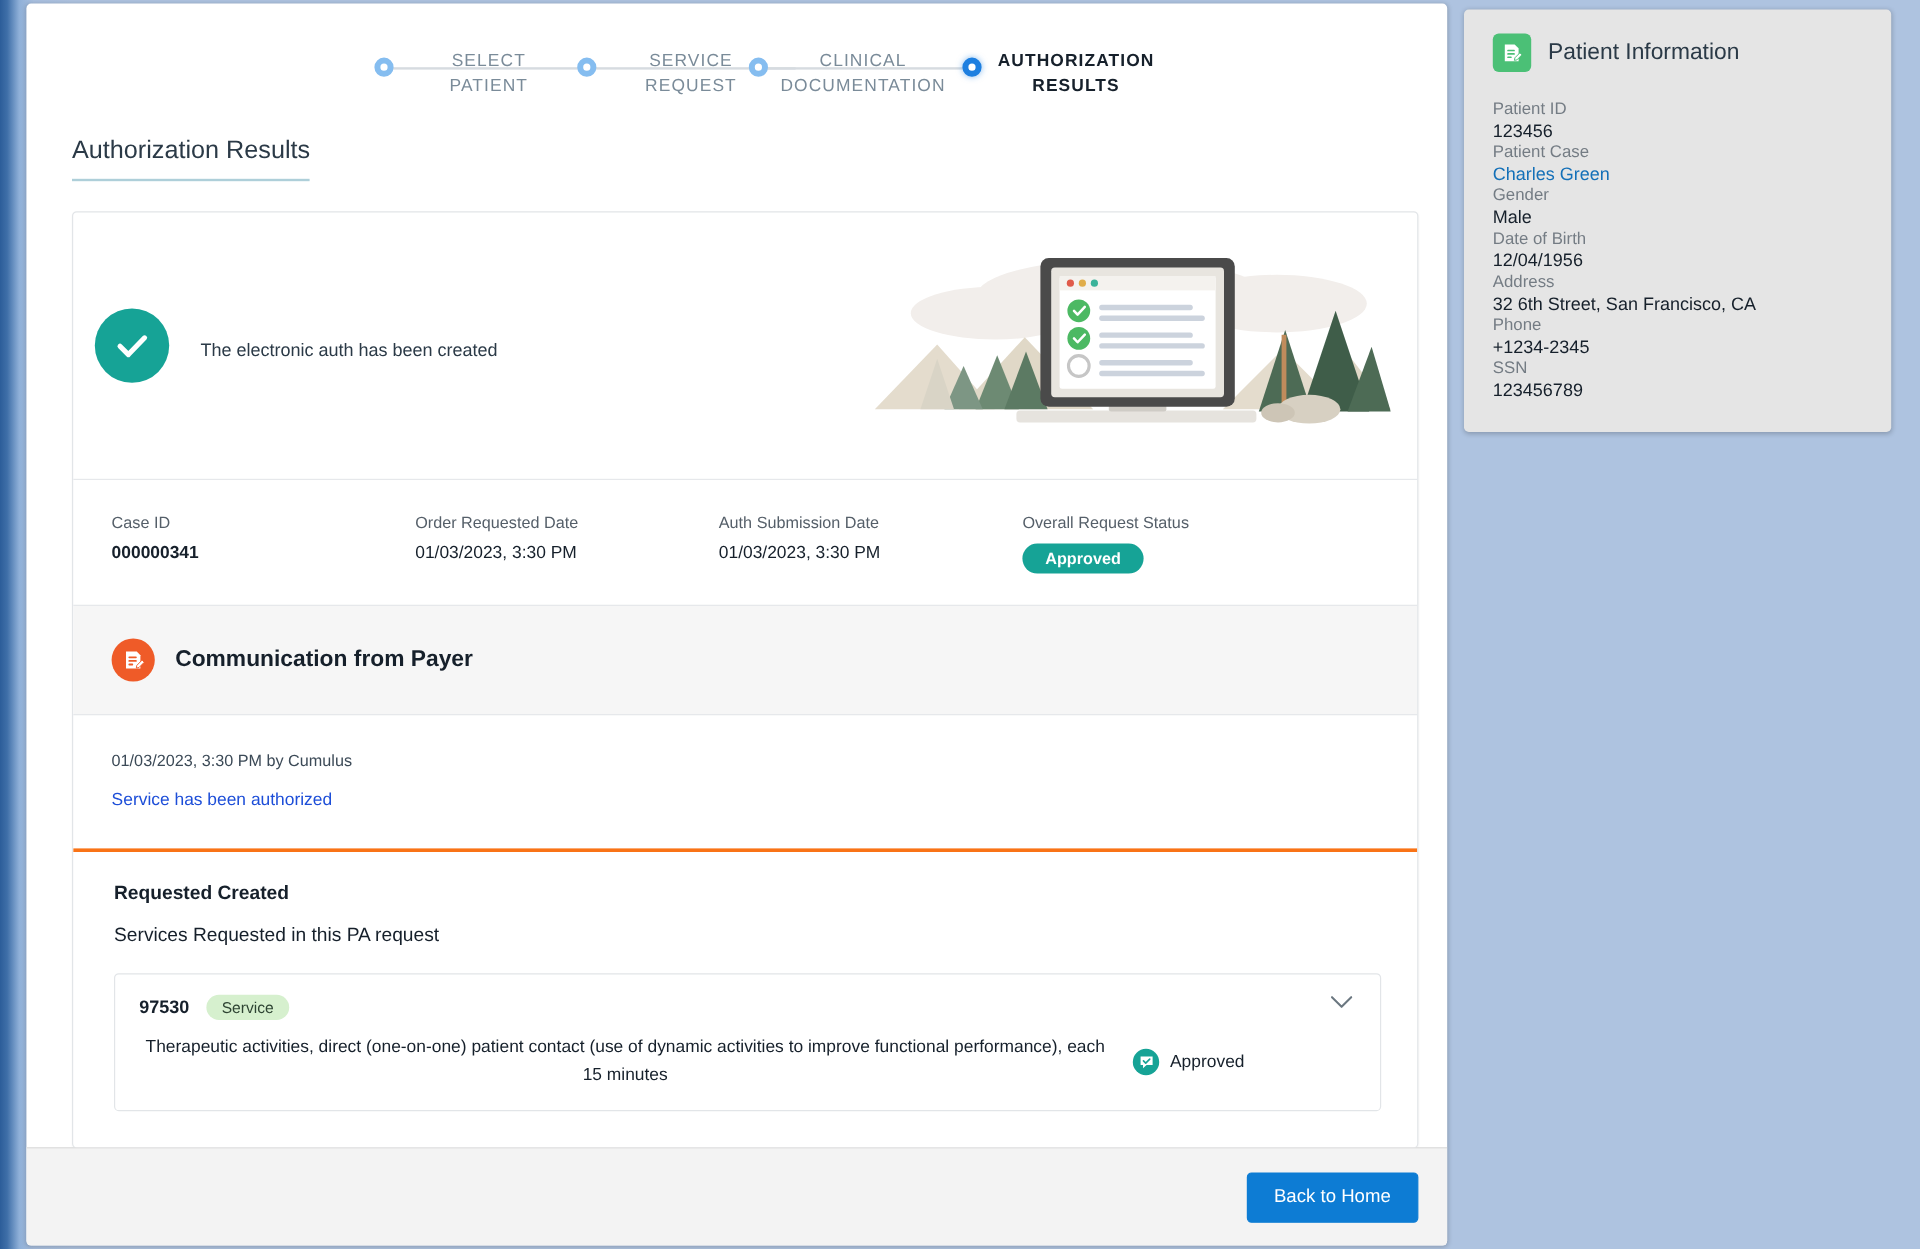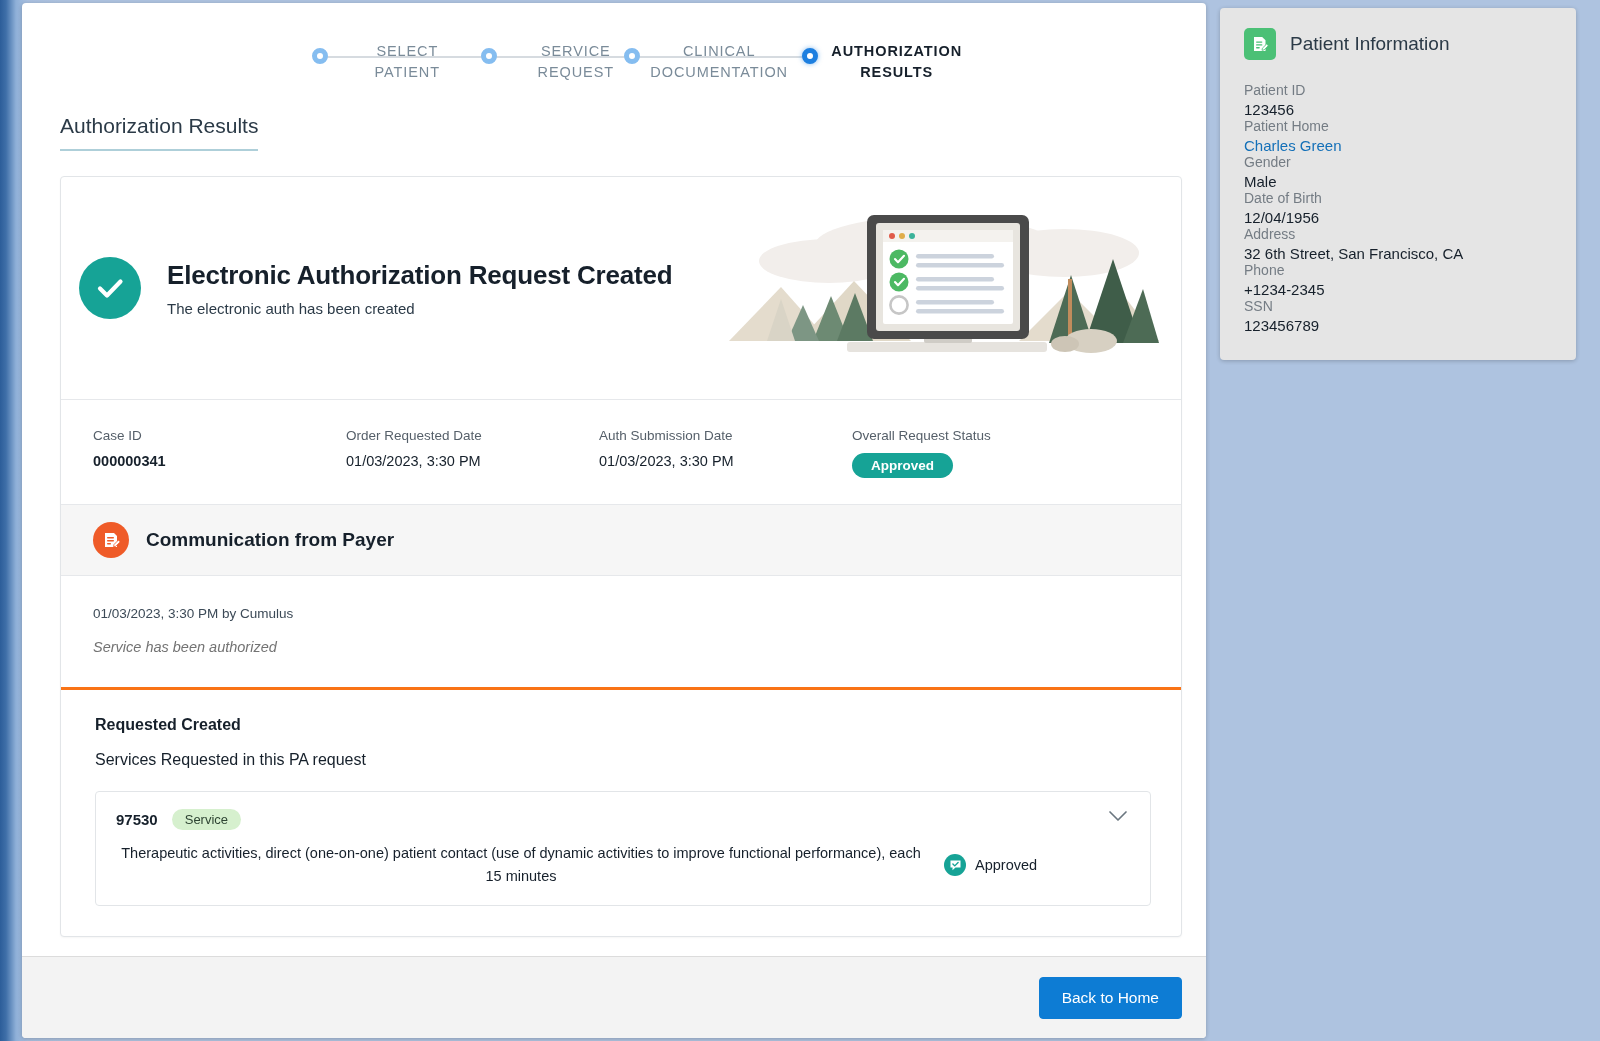--- a/index.html
+++ b/index.html
@@ -178,21 +178,21 @@
     padding: 5px 19px;
   }
 
   
   #payer-header {
     display: flex;
     align-items: center;
     background: #f6f6f6;
     border-top: 1px solid #e6e8eb;
     border-bottom: 1px solid #e6e8eb;
-    height: 72px;
+    height: 92px;
     padding-left: 32px;
   }
   #payer-icon {
     width: 36px; height: 36px;
     border-radius: 50%;
     background: #ef5b28;
     display:flex; align-items:center; justify-content:center;
     flex: none;
     margin-right: 17px;
   }
@@ -207,22 +207,21 @@
     padding: 30px 0 32px 32px;
     border-bottom: 3px solid #f97316;
   }
   #payer-msg-meta {
     font-size: 13.5px;
     color: #3c4a57;
   }
   #payer-msg-body {
     margin-top: 18px;
     font-size: 14.5px;
-    color: #737373;
-    font-style: italic;
+    color: #1d4ed8;
   }
 
   
   #requested-services {
     padding: 26px 30px 30px 22px;
   }
   #rs-title {
     font-size: 16px;
     font-weight: 700;
     color: #16202b;
@@ -414,21 +413,20 @@
 
     <div id="result-card">
 
       <div id="hero">
         <div id="success-check">
           <svg width="34" height="34" viewBox="0 0 34 34" aria-hidden="true">
             <path d="M7 17.5 L14 24.5 L27.5 10.5" fill="none" stroke="#ffffff" stroke-width="4.2" stroke-linecap="round" stroke-linejoin="round"></path>
           </svg>
         </div>
         <div class="hero-text">
-          <div id="hero-title">Electronic Authorization Request Created</div>
           <div id="hero-sub">The electronic auth has been created</div>
         </div>
 
         <div id="hero-illustration">
           <svg width="440" height="175" viewBox="0 0 440 175" aria-hidden="true">
 
             <ellipse cx="215" cy="45" rx="120" ry="30" fill="#f2eeeb"></ellipse>
             <ellipse cx="110" cy="60" rx="70" ry="22" fill="#f2eeeb"></ellipse>
             <ellipse cx="345" cy="52" rx="75" ry="24" fill="#f2eeeb"></ellipse>
 
@@ -572,21 +570,21 @@
       </svg>
     </span>
     <span id="patient-panel-title">Patient Information</span>
   </div>
 
   <div>
     <div class="pf-label">Patient ID</div>
     <div class="pf-value">123456</div>
   </div>
   <div>
-    <div class="pf-label">Patient Home</div>
+    <div class="pf-label">Patient Case</div>
     <div class="pf-value link">Charles Green</div>
   </div>
   <div>
     <div class="pf-label">Gender</div>
     <div class="pf-value">Male</div>
   </div>
   <div>
     <div class="pf-label">Date of Birth</div>
     <div class="pf-value">12/04/1956</div>
   </div>

